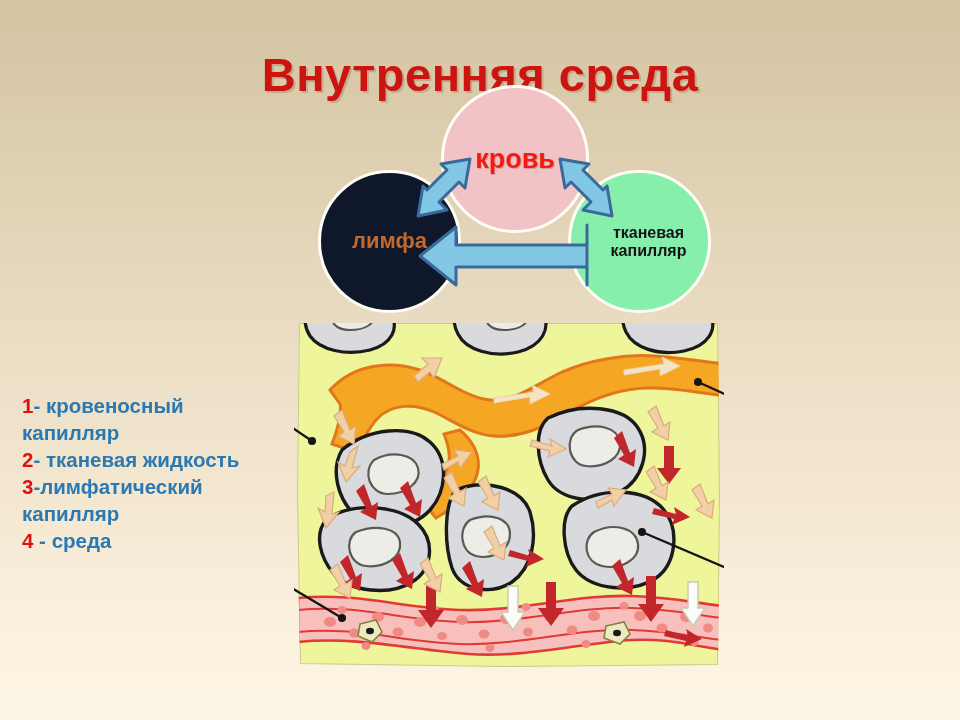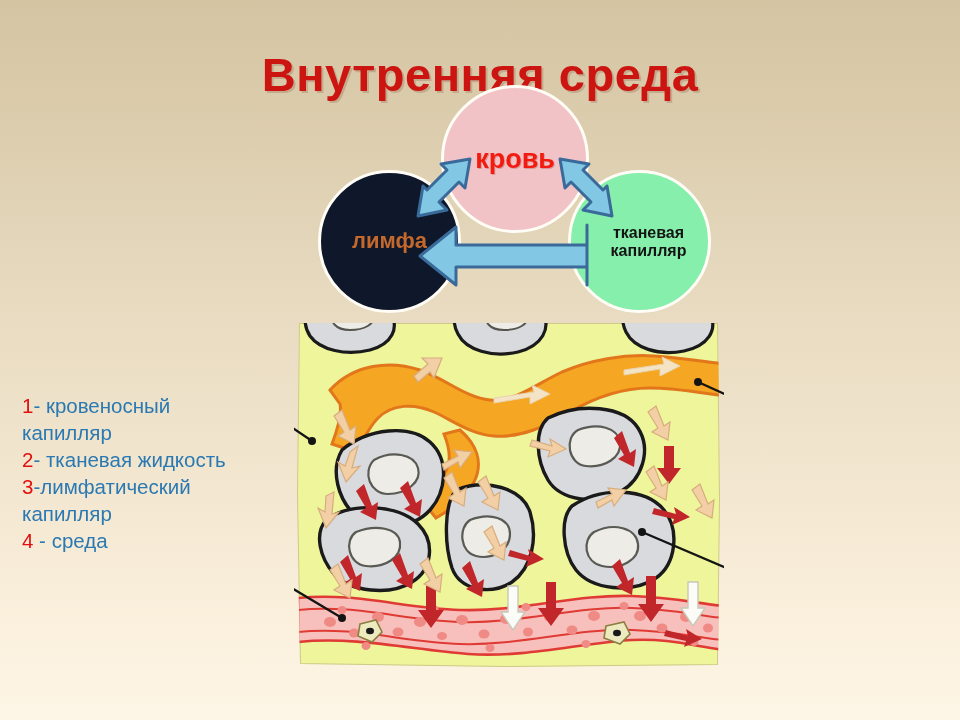--- a/index.html
+++ b/index.html
@@ -104,21 +104,21 @@
     overflow: visible;
   }
 
   
   #legend {
     position: absolute;
     left: 22px;
     top: 392px;
     width: 225px;
     font-size: 20.5px;
-    font-weight: normal;
+    font-weight: bold;
     color: #2b79b2;
     line-height: 1.32;
   }
   #legend .legend-line {
     white-space: pre-wrap;
   }
   #legend .num {
     color: #e21010;
   }
 

